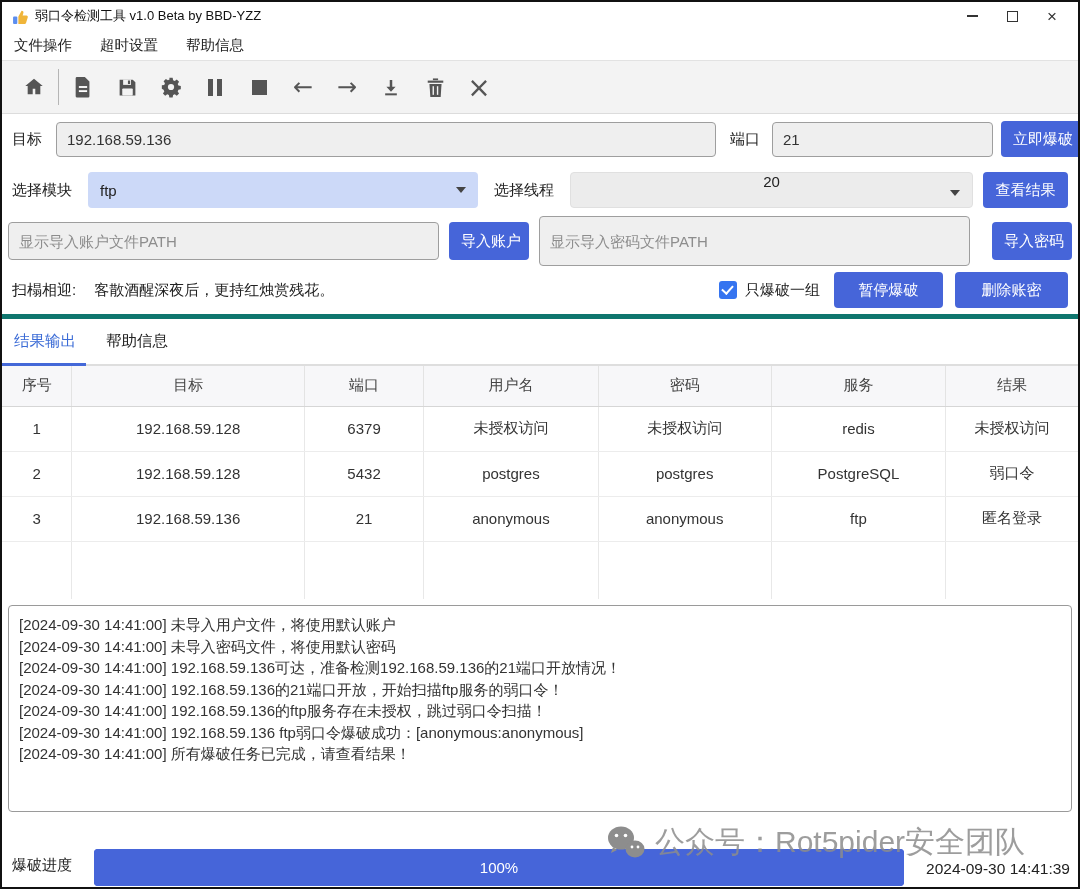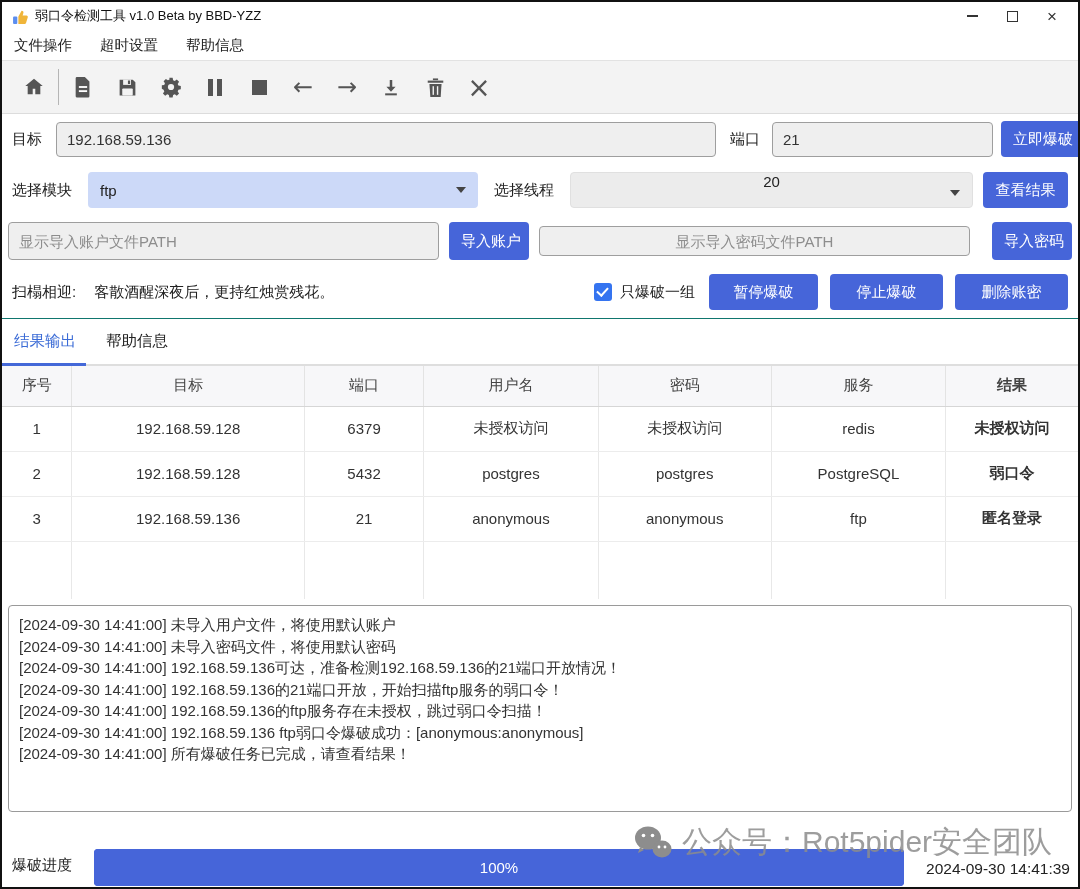--- a/index.html
+++ b/index.html
@@ -27,21 +27,21 @@
   .tool-glyph { font-size:24px; color:#555; font-family:"DejaVu Sans",sans-serif; }
   .pause-icon-shape { display:flex; gap:4px; }
   .pause-icon-shape i { display:block; width:5px; height:17px; background:#555; }
   .stop-icon-shape { width:15px; height:15px; background:#555; }
 
   
   .frow { display:flex; align-items:center; padding:0 10px; flex:0 0 auto; }
   .row1 { height:50px; }
   .row2 { height:52px; }
   .row3 { height:50px; }
-  .row4 { height:53px; border-bottom:1px solid #0f766e; }
+  .row4 { height:53px; border-bottom:5px solid #0f766e; }
   .flabel { font-size:15px; color:#222; white-space:nowrap; }
   .tinput { height:35px; background:#efefef; border:1px solid #9e9e9e; border-radius:4px; font-size:15px; color:#333; padding:0 10px; font-family:"Liberation Sans","DejaVu Sans",sans-serif; }
   .tinput::placeholder { color:#8d8d8d; }
   .btn { height:36px; border:none; border-radius:4px; background:#4665d9; color:#fff; font-size:15px; padding:0 12px; font-family:"Liberation Sans","DejaVu Sans",sans-serif; cursor:pointer; white-space:nowrap; }
   .dropdown { height:36px; border-radius:4px; display:flex; align-items:center; padding:0 12px; font-size:15px; color:#222; }
   .dd-module { background:#ccd9f8; }
   .dd-thread { background:#ececec; border:1px solid #e0e0e0;flex-direction:column; }
   .dd-arrow { margin-left:auto; width:0; height:0; border-left:5px solid transparent; border-right:5px solid transparent; border-top:6px solid #444; }
   .checkbox { width:18px; height:18px; background:#3574f0; border-radius:3px; position:relative; flex:0 0 auto; }
   .checkbox::after { content:""; position:absolute; left:5px; top:2px; width:5px; height:9px; border-right:2px solid #fff; border-bottom:2px solid #fff; transform:rotate(42deg); }
@@ -49,36 +49,36 @@
   
   .tabs { height:47px; display:flex; align-items:flex-end; padding-left:12px; gap:30px; border-bottom:2px solid #dedede; flex:0 0 auto; }
   .tab { font-size:15.5px; padding-bottom:12px; color:#222; position:relative; }
   .tab.active { color:#3b6bd6; }
   .tab.active::after { content:""; position:absolute; left:-12px; right:-10px; bottom:-2px; height:3px; background:#4468d8; }
 
   
   .rtable { width:100%; border-collapse:collapse; table-layout:fixed; flex:0 0 auto; }
   .rtable th { height:40px; font-weight:normal; font-size:15px; color:#444; background:#f7f7f9; border-bottom:1px solid #d6d6d6; border-right:1px solid #e3e3e3; }
   .rtable td { height:45px; font-size:15px; color:#333; text-align:center; border-bottom:1px solid #ececec; border-right:1px solid #e8e8e8; background:#fff; }
-  .rtable th:last-child, .rtable td:last-child { border-right:none;font-weight:bold; }
+  .rtable th:last-child, .rtable td:last-child { border-right:none; }
   .rtable tr.filler td { height:58px; border-bottom:none; }
 
   
   .logbox { margin:6px 6px 0 6px; height:207px; border:1px solid #9a9a9a; border-radius:4px; background:#fff; padding:8px 10px; font-size:15px; color:#333; line-height:21.5px; overflow:hidden; flex:0 0 auto; }
 
   
   .footer { flex:1 1 auto; display:flex; align-items:flex-end; padding:0 4px 0 10px; position:relative;justify-content:space-between; }
   .progress-label { font-size:15px; color:#222; margin:0 0 12px 0; width:82px; }
   .progress-track { width:810px; height:37px; background:#4665d9; border-radius:4px; margin-bottom:1px; position:relative;text-decoration:underline; }
   .progress-fill { position:absolute; inset:0; background:#4665d9; border-radius:4px; }
   .progress-text { position:absolute; inset:0; display:flex; align-items:center; justify-content:center; color:#fff; font-size:15px; }
   .timestamp { flex:1; text-align:right; font-size:15.5px; color:#222; margin-bottom:9px; padding-right:4px; }
 
   
-  .watermark { position:absolute; left:630px; top:820px; display:flex; align-items:center; gap:8px; color:rgba(140,140,140,0.85); font-size:30px; z-index:6; pointer-events:none; white-space:nowrap; }
+  .watermark { position:absolute; left:603px; top:820px; display:flex; align-items:center; gap:8px; color:rgba(140,140,140,0.85); font-size:30px; z-index:6; pointer-events:none; white-space:nowrap; }
 </style>
 </head>
 <body>
 
 <div class="window">
 
   <div class="titlebar">
     <svg class="app-icon" viewBox="0 0 16 16">
       <rect x="1" y="8" width="4" height="7" rx="1" fill="#5b8def"></rect>
       <path d="M6 15 V8 l3-5.5 c1.6 0 2.2 1.2 1.6 2.7L10 7h3.6c1 0 1.6 1 1.2 2l-1.6 5c-.3.7-.9 1-1.6 1z" fill="#f0b53a"></path>
@@ -185,31 +185,30 @@
     <div class="dropdown dd-thread" style="flex:1; margin:0 10px 0 16px;">
       <span>20</span>
       <span class="dd-arrow"></span>
     </div>
     <button class="btn" style="width:85px;">查看结果</button>
   </div>
 
   <div class="frow row3" style="padding:0 6px;">
     <input class="tinput" style="flex: 1 1 0%; height: 38px;" placeholder="显示导入账户文件PATH">
     <button class="btn" style="width:80px; height:38px; margin:0 10px;">导入账户</button>
-    <input class="tinput" style="flex: 1 1 0%; height: 30px; text-align: center;" placeholder="显示导入密码文件PATH">
+    <input class="tinput" style="flex: 1 1 0%; height: 50px;" placeholder="显示导入密码文件PATH">
     <button class="btn" style="width:80px; height:38px; margin-left:22px;">导入密码</button>
   </div>
 
   <div class="frow row4">
     <span class="flabel">扫榻相迎:</span>
     <span class="flabel" style="margin-left:18px;">客散酒醒深夜后，更持红烛赏残花。</span>
     <span class="checkbox" style="margin-left:auto;"></span>
     <span class="flabel" style="margin:0 14px 0 8px;">只爆破一组</span>
     <button class="btn" style="width:109px; margin-right:12px;">暂停爆破</button>
-    <button class="btn" style="width:113px; margin-right:12px;">停止爆破</button>
     <button class="btn" style="width:113px;">删除账密</button>
   </div>
 
   <div class="tabs">
     <span class="tab active">结果输出</span>
     <span class="tab">帮助信息</span>
   </div>
 
   <table class="rtable">
     <colgroup>

